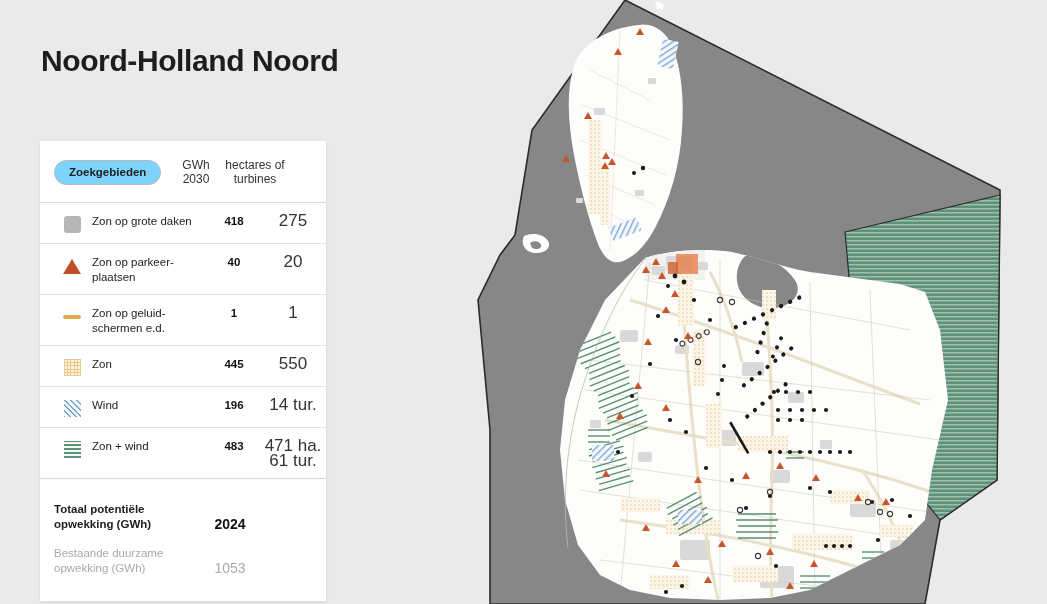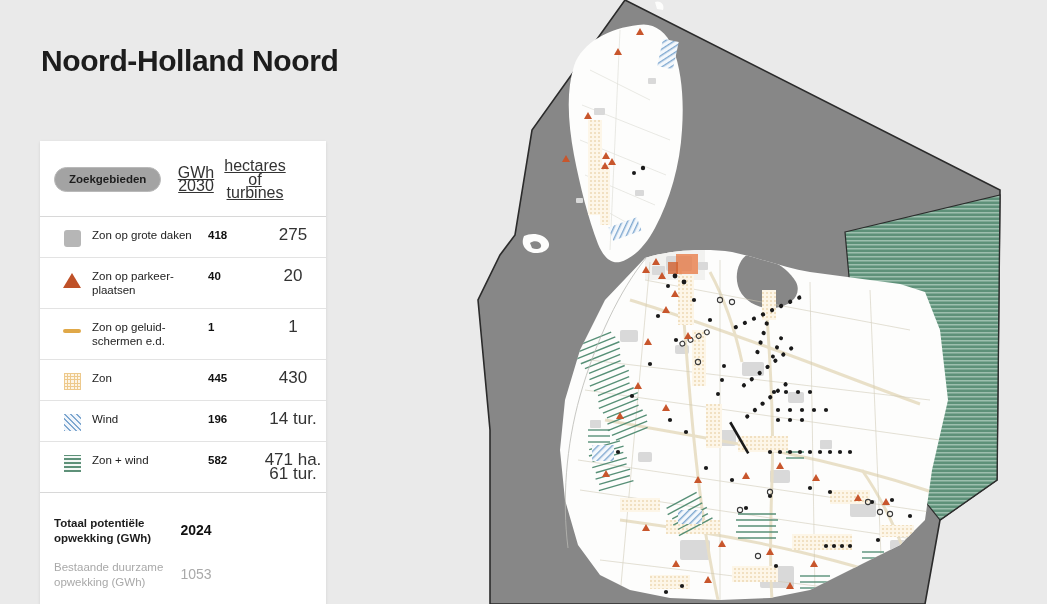--- a/index.html
+++ b/index.html
@@ -31,49 +31,48 @@
   .trow {
     display:flex;
     align-items:flex-start;
     border-bottom:1px solid #e3e3e3;
     padding:0;
   }
   .trow:last-child { border-bottom:none; }
 
   .c-icon  { width:40px; flex:0 0 40px; display:flex; align-items:flex-start; justify-content:center; padding-top:2px;}
   .c-label { flex:1 1 auto; font-size:11.5px; color:#222; line-height:14.5px; padding-right:4px;}
-  .c-gwh   { width:52px; flex:0 0 52px; font-size:11.5px; font-weight:bold; color:#111; line-height:14.5px;}
+  .c-gwh   { width:52px; flex:0 0 52px; text-align:center; font-size:11.5px; font-weight:bold; color:#111; line-height:14.5px;}
   .c-ha    { width:66px; flex:0 0 66px; text-align:center; font-size:17px; color:#333; line-height:14.5px;}
 
   
   #legend-header {
     display:flex;
     align-items:center;
     padding:18px 0 16px 0;
     border-bottom:1px solid #d8d8d8;
   }
   #legend-header .hpill { flex:0 0 130px; padding-left:14px; }
   .pill {
     display:inline-block;
     border:1px solid #b9b9b9;
     border-radius:14px;
     padding:5px 14px 6px 14px;
     font-size:11.5px;
     font-weight:bold;
     color:#1d1d1d;
-    background:#a3a3a3;
+    background:#7dd3fc;
     white-space:nowrap;
   }
   #legend-header .hcol {
     text-align:center;
-    font-size:16px;
+    font-size:12px;
     color:#333;
     line-height:13.5px;
     white-space:pre-line;
-    text-decoration:underline;
   }
   #legend-header .hcol.gwh { width:52px; flex:0 0 52px; }
   #legend-header .hcol.ha  { width:66px; flex:0 0 66px; }
 
   .datarow { min-height:39px; padding:11px 0 10px 12px; }
 
   
   .ic { width:17px; height:17px; display:block; }
   .ic-square   { background:#b6b6b6; border-radius:3px; }
   .ic-triangle { width:0;height:0;border-left:9px solid transparent;border-right:9px solid transparent;border-bottom:15px solid #bf5128; margin-top:2px;}
@@ -88,21 +87,21 @@
     background-color:#f2f6fb;
     background-image:repeating-linear-gradient(45deg,#7fa8d0 0 1.4px,transparent 1.4px 4px);
   }
   .ic-lines {
     background-color:#f4f8f6;
     background-image:repeating-linear-gradient(0deg,#5e9179 0 1.6px,transparent 1.6px 4px);
   }
 
   
   #totals { padding:16px 0 18px 0; }
-  .totrow { display:flex; align-items:center; padding:7px 0; }
+  .totrow { display:flex; align-items:flex-end; padding:7px 0;gap:34px; }
   .totrow .tlabel { flex:0 0 130px; padding-left:14px; font-size:11.5px; font-weight:bold; color:#1d1d1d; line-height:15px;}
   .totrow .tval   { width:52px; flex:0 0 52px; text-align:center; font-size:14px; font-weight:bold; color:#111; line-height:15px;}
   .totrow.muted .tlabel { font-weight:normal; color:#a9a9a9; }
   .totrow.muted .tval   { font-weight:normal; color:#a9a9a9; }
 
   
   #map-wrap { position:absolute; left:470px; top:0; width:577px; height:604px; }
   #map-svg  { display:block; width:577px; height:604px; }
 </style>
 </head>
@@ -153,38 +152,38 @@
       <div class="c-gwh">1</div>
       <div class="c-ha">1</div>
     </div>
 
     <div class="trow datarow">
       <div class="c-icon">
           <span class="ic ic-grid"></span>
         </div>
       <div class="c-label">Zon</div>
       <div class="c-gwh">445</div>
-      <div class="c-ha">430</div>
+      <div class="c-ha">550</div>
     </div>
 
     <div class="trow datarow">
       <div class="c-icon">
           <span class="ic ic-hatch"></span>
         </div>
       <div class="c-label">Wind</div>
       <div class="c-gwh">196</div>
       <div class="c-ha">14 tur.</div>
     </div>
 
     <div class="trow datarow">
       <div class="c-icon">
           <span class="ic ic-lines"></span>
         </div>
       <div class="c-label">Zon + wind</div>
-      <div class="c-gwh">582</div>
+      <div class="c-gwh">483</div>
       <div class="c-ha">471 ha.
 61 tur.</div>
     </div>
 
   </div>
 
   <div id="totals" style="border-top:1px solid #d8d8d8;">
     <div class="totrow">
       <div class="tlabel">Totaal potentiële
 opwekking (GWh)</div>

